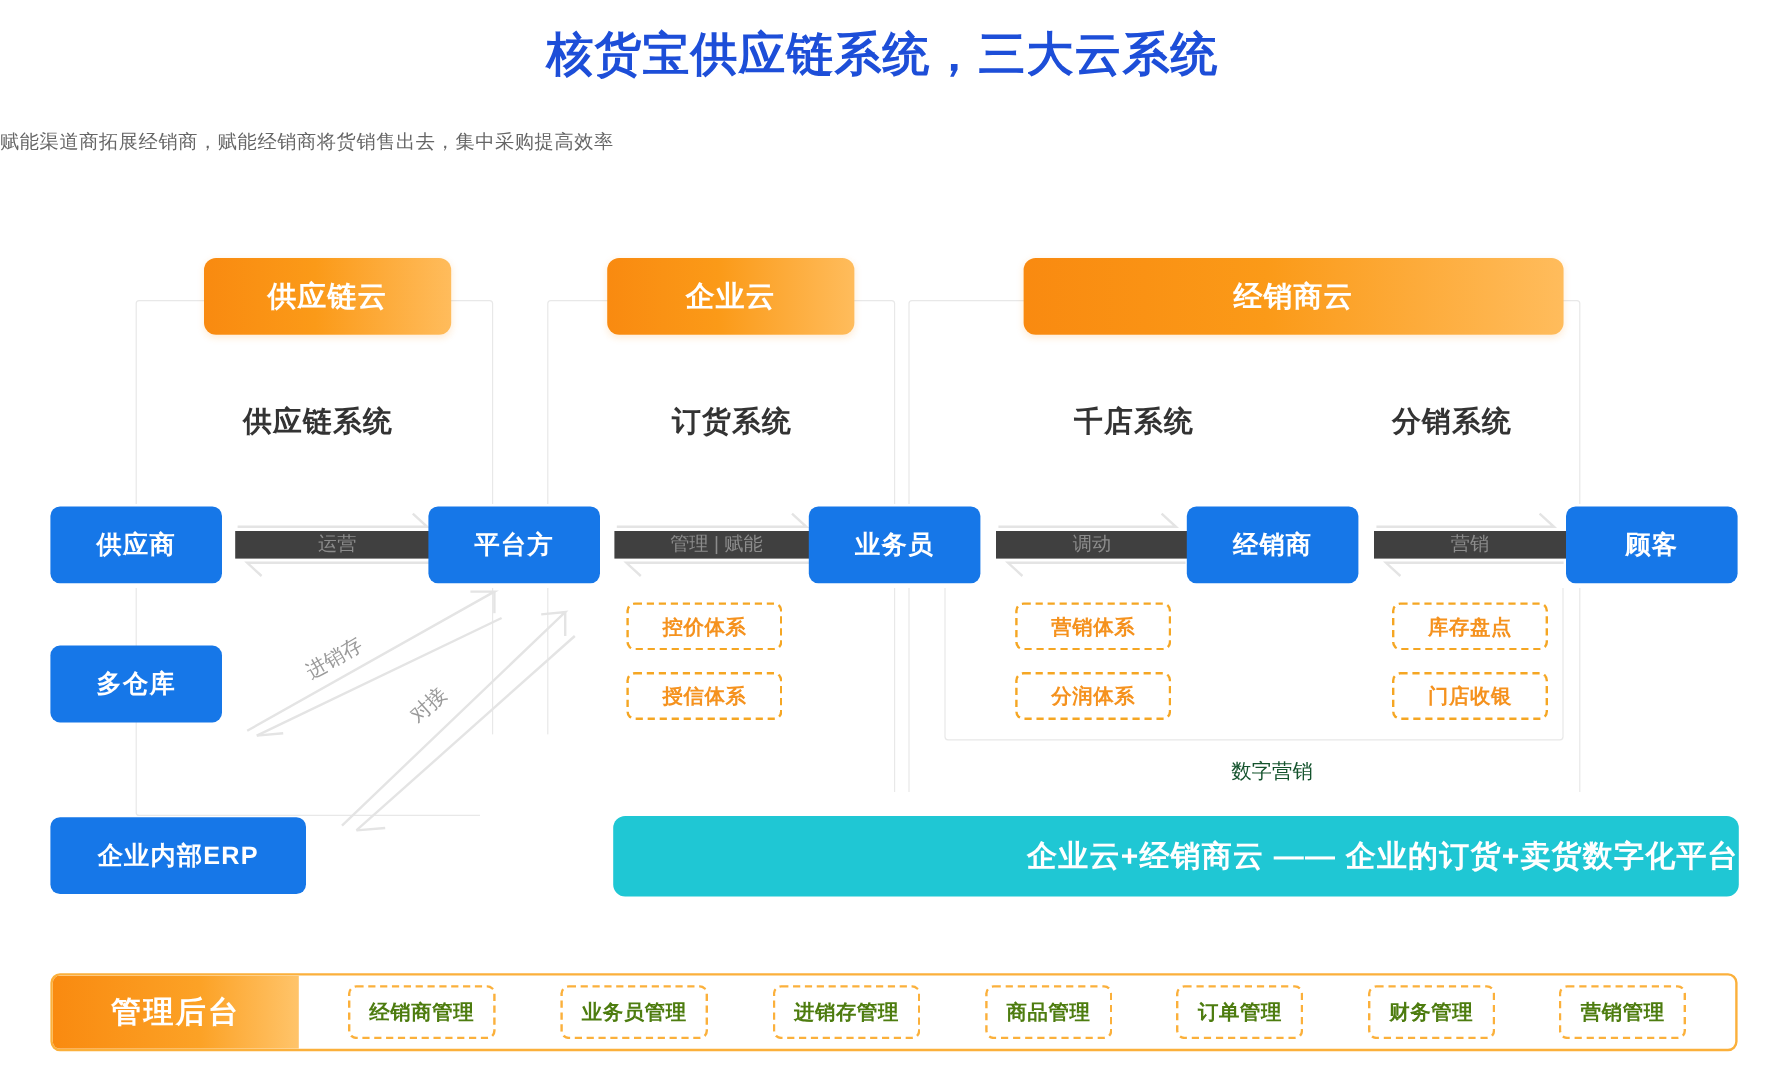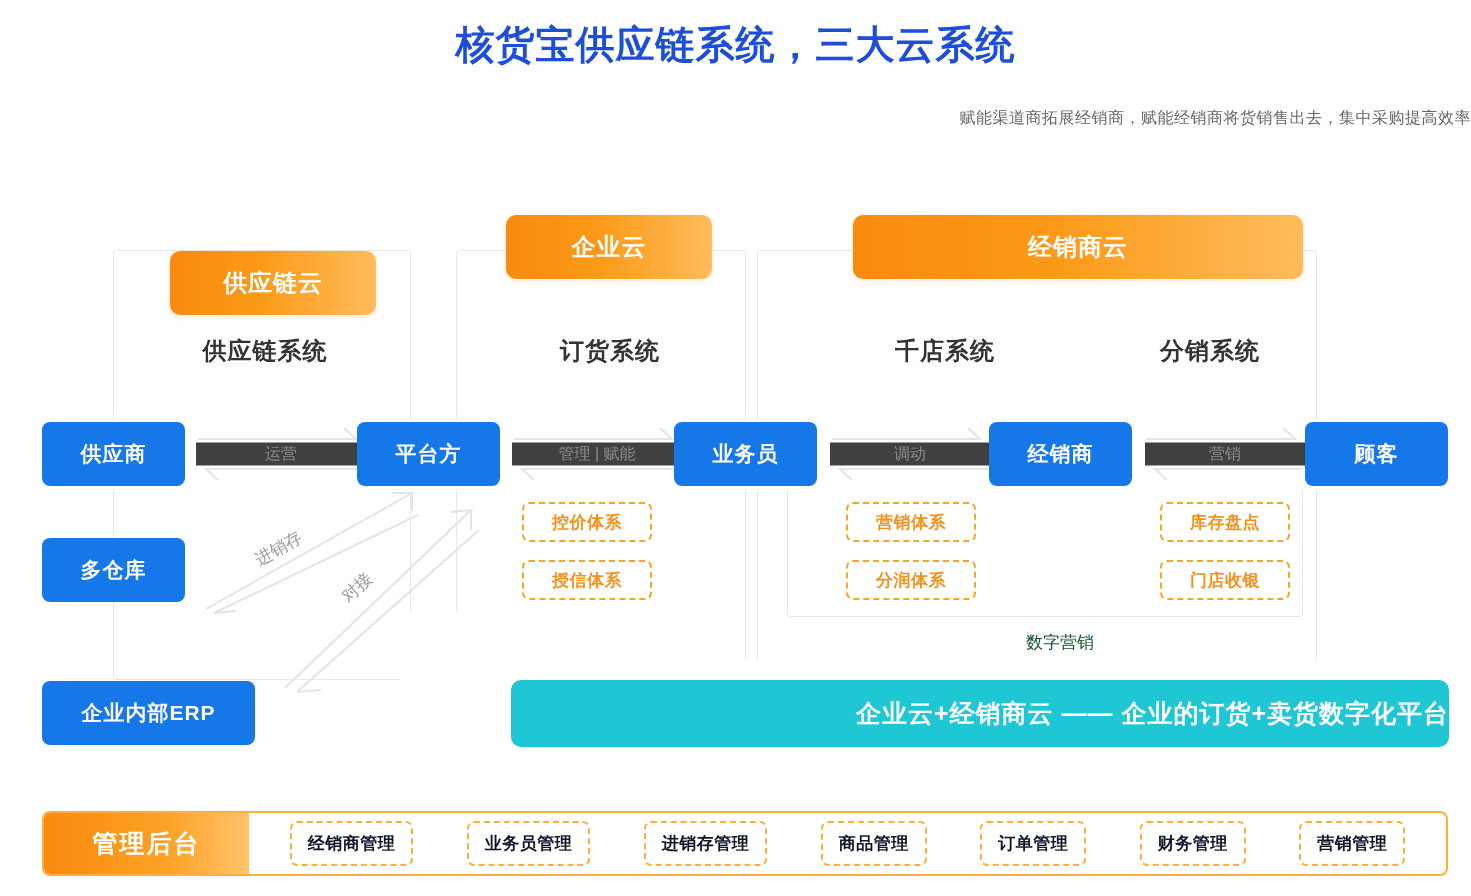--- a/index.html
+++ b/index.html
@@ -14,21 +14,21 @@
 
   
   .title{
     position:absolute;left:0;top:18px;width:1471px;
     text-align:center;
     font-size:39px;font-weight:bold;color:#1d4ed8;
     letter-spacing:1px;
   }
   .subtitle{
     position:absolute;left:0;top:108px;width:1471px;
-    text-align:right;
+    text-align:left;
     font-size:16px;color:#666666;letter-spacing:.5px;
   }
 
   
   .frame{position:absolute;border:1px solid #e8e8e8;border-radius:3px;box-sizing:border-box;}
   .maskbox{position:absolute;background:#ffffff;}
 
   
   .cloud{
     position:absolute;height:64px;border-radius:10px;
@@ -103,21 +103,21 @@
     background:linear-gradient(90deg,#f98a10 0%,#fca226 60%,#ffc46a 100%);
     color:#ffffff;font-size:25px;font-weight:bold;letter-spacing:2px;
     display:flex;align-items:center;justify-content:center;
   }
   .adminbar .items{
     flex:1;display:flex;align-items:center;justify-content:space-around;
     padding:0 14px;
   }
   .adminbar .aitem{
     border:2px dashed #fbb03b;border-radius:7px;
-    color:#0f172a;font-size:17px;font-weight:bold;letter-spacing:.5px;
+    color:#4d7c0f;font-size:17px;font-weight:bold;letter-spacing:.5px;
     padding:9px 16px;white-space:nowrap;background:#ffffff;
   }
 </style>
 </head>
 <body>
 
 <div class="stage">
 
   <div class="title">核货宝供应链系统，三大云系统</div>
   <div class="subtitle">赋能渠道商拓展经销商，赋能经销商将货销售出去，集中采购提高效率</div>
@@ -131,21 +131,21 @@
   <div class="frame" style="left:787px;top:452px;width:516px;height:165px;"></div>
 
   <div class="maskbox" style="left:103px;top:420px;width:320px;height:70px;"></div>
   <div class="maskbox" style="left:446px;top:420px;width:310px;height:70px;"></div>
   <div class="maskbox" style="left:747px;top:420px;width:580px;height:70px;"></div>
   <div class="maskbox" style="left:400px;top:612px;width:60px;height:70px;"></div>
   <div class="maskbox" style="left:103px;top:680px;width:330px;height:40px;"></div>
   <div class="maskbox" style="left:446px;top:660px;width:890px;height:40px;"></div>
   <div class="maskbox" style="left:1330px;top:250px;width:60px;height:440px;"></div>
 
-  <div class="cloud" style="left:170px;top:215px;width:206px;margin-top:36px;">
+  <div class="cloud" style="left:170px;top:215px;width:206px;">
     <span>供应链云</span>
   </div>
   <div class="cloud" style="left:506px;top:215px;width:206px;">
     <span>企业云</span>
   </div>
   <div class="cloud" style="left:853px;top:215px;width:450px;">
     <span>经销商云</span>
   </div>
 
   <div class="syscap" style="left:150px;top:335px;width:230px;">供应链系统</div>

